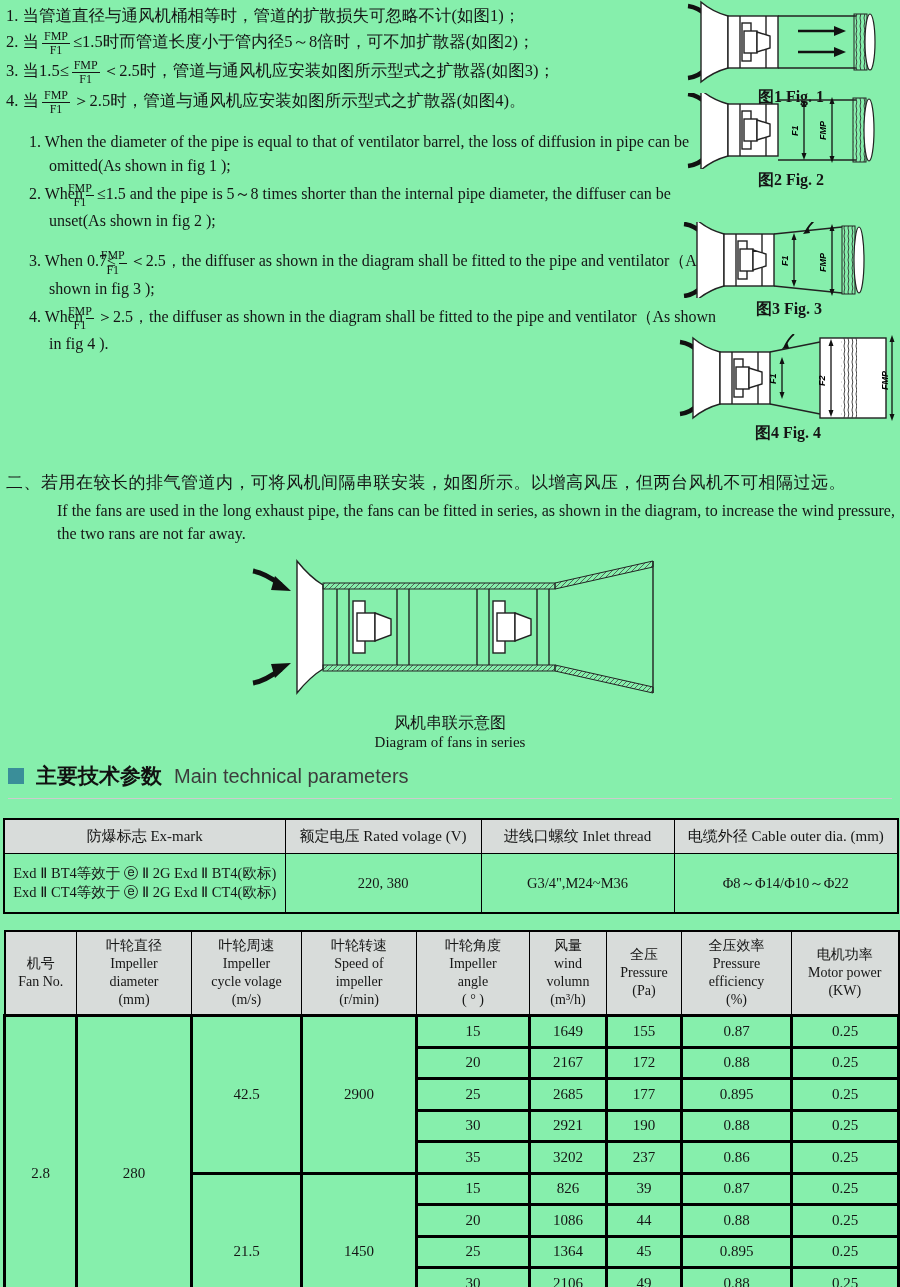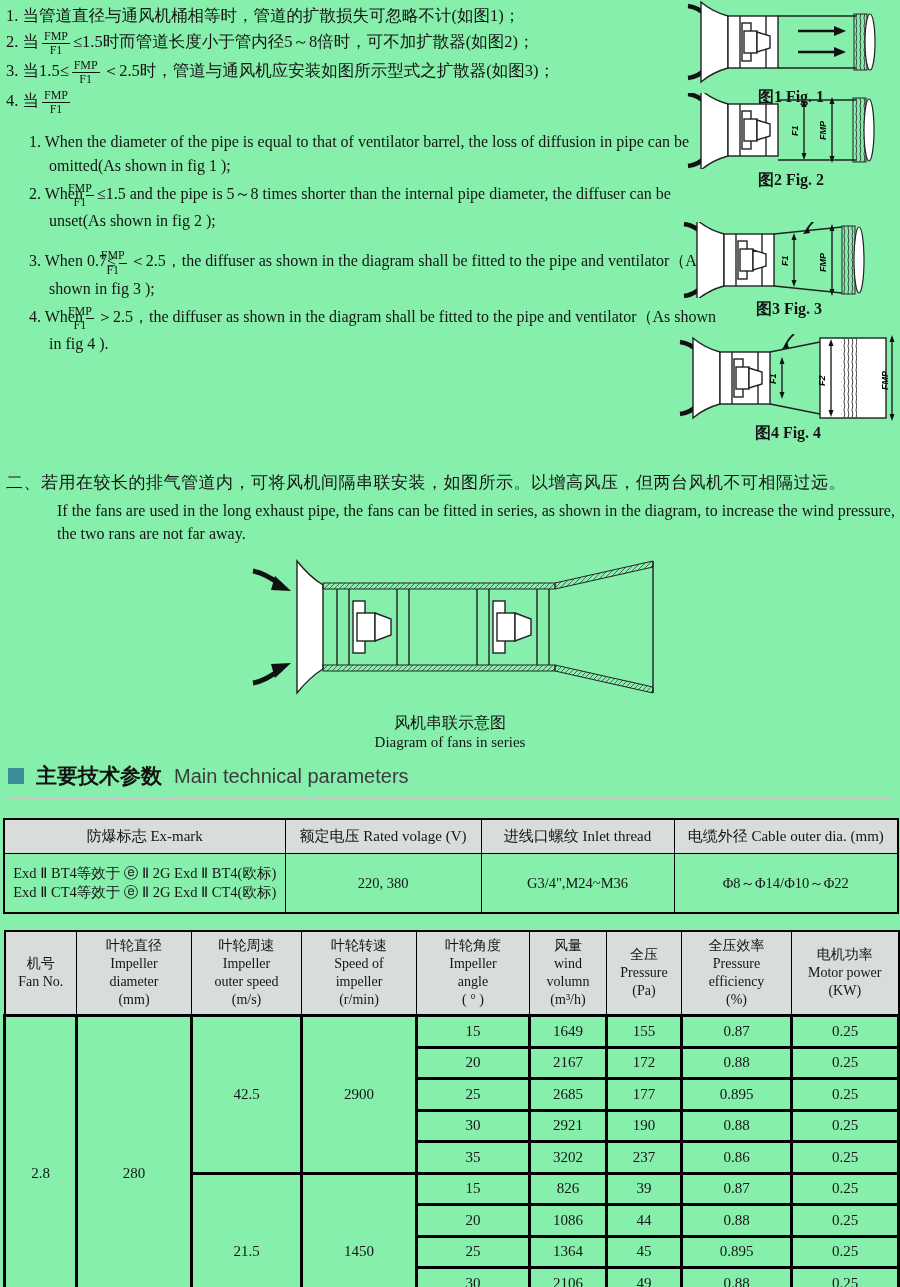--- a/index.html
+++ b/index.html
@@ -85,21 +85,21 @@
       <pattern id="hatch" width="5" height="5" patternUnits="userSpaceOnUse">
         <path d="M0,5 L5,0" stroke="#444" stroke-width="0.8"></path>
       </pattern>
     </defs>
   </svg>
 
   <div class="abs zh-list" id="zh-list">
       <div class="li"><span>1. 当管道直径与通风机桶相等时，管道的扩散损失可忽略不计(如图1)；</span><span></span></div>
       <div class="li"><span>2. 当</span><span class="frac"><span class="num">FMP</span><span class="den">F1</span></span><span>≤1.5时而管道长度小于管内径5～8倍时，可不加扩散器(如图2)；</span></div>
       <div class="li"><span>3. 当1.5≤</span><span class="frac"><span class="num">FMP</span><span class="den">F1</span></span><span>＜2.5时，管道与通风机应安装如图所示型式之扩散器(如图3)；</span></div>
-      <div class="li"><span>4. 当</span><span class="frac"><span class="num">FMP</span><span class="den">F1</span></span></div>
+      <div class="li"><span>4. 当</span><span class="frac"><span class="num">FMP</span><span class="den">F1</span></span><span>＞2.5时，管道与通风机应安装如图所示型式之扩散器(如图4)。</span></div>
     </div>
 
   <div class="abs en-list" id="en-list">
       <div class="li"><span>1. When the diameter of the pipe is equal to that of ventilator barrel, the loss of diffusion in pipe can be omitted(As shown in  fig  1 );</span><span></span></div>
       <div class="li"><span>2. When</span><span class="frac"><span class="num">FMP</span><span class="den">F1</span></span><span>≤1.5 and the  pipe is 5～8 times shorter than  the internal pipe diameter, the diffuser can be unset(As shown in  fig  2 );</span></div>
       <div class="li gap"><span>3. When  0.7≤</span><span class="frac"><span class="num">FMP</span><span class="den">F1</span></span><span>＜2.5，the diffuser as shown in the diagram shall be fitted to the pipe and  ventilator（As shown in  fig  3 );</span></div>
       <div class="li"><span>4. When</span><span class="frac"><span class="num">FMP</span><span class="den">F1</span></span><span>＞2.5，the diffuser as shown in the diagram shall be fitted to the pipe and ventilator（As shown in  fig  4 ).</span></div>
     </div>
 
   <div class="figure" style="left:686px;top:0px;width:210px;">
@@ -279,21 +279,21 @@
     <thead>
       <tr>
         <th>机号
 Fan No.</th>
         <th>叶轮直径
 Impeller
 diameter
 (mm)</th>
         <th>叶轮周速
 Impeller
-outer speed
+cycle volage
 (m/s)</th>
         <th>叶轮转速
 Speed of
 impeller
 (r/min)</th>
         <th>叶轮角度
 Impeller
 angle
 ( ° )</th>
         <th>风量

